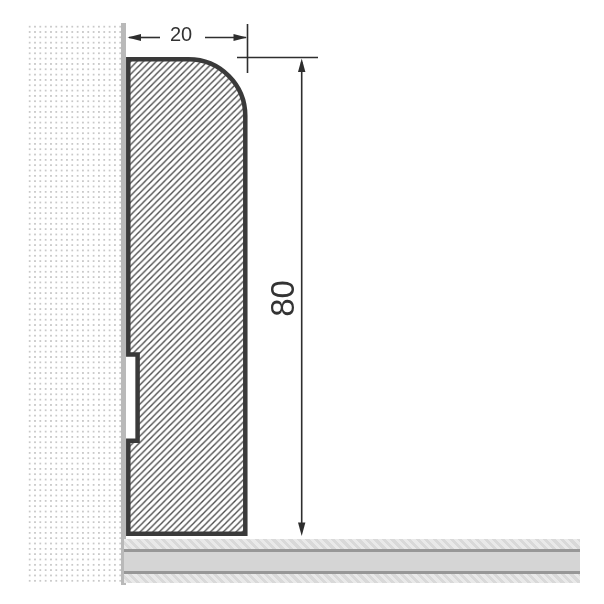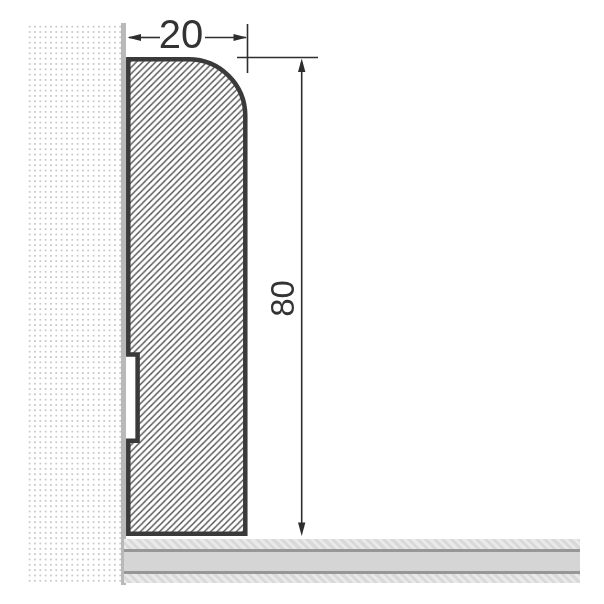--- a/index.html
+++ b/index.html
@@ -70,21 +70,21 @@
     position: absolute;
     color: var(--dim-text);
     text-align: center;
     white-space: nowrap;
     user-select: none;
   }
   .dim-label-width {
     left: 156px; top: 16px;
     width: 50px; height: 36px;
     line-height: 36px;
-    font-size: 40px;
+    font-size: 20px;
   }
   .dim-label-height {
     left: 252px; top: 280px;
     width: 61px; height: 37px;
     line-height: 37px;
     font-size: 33px;
     transform: rotate(-90deg);
   }
 </style>
 </head>

